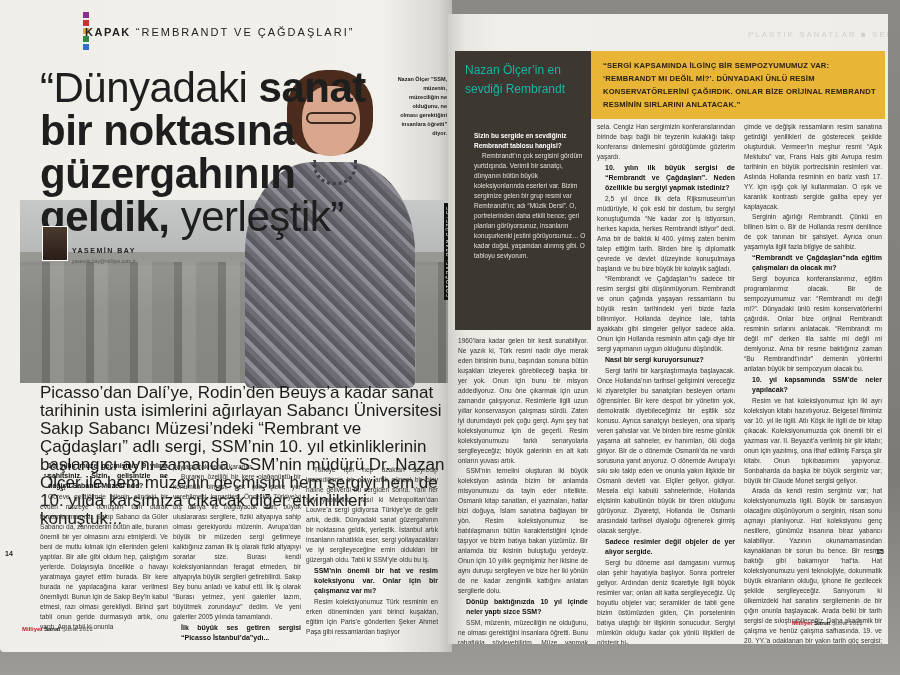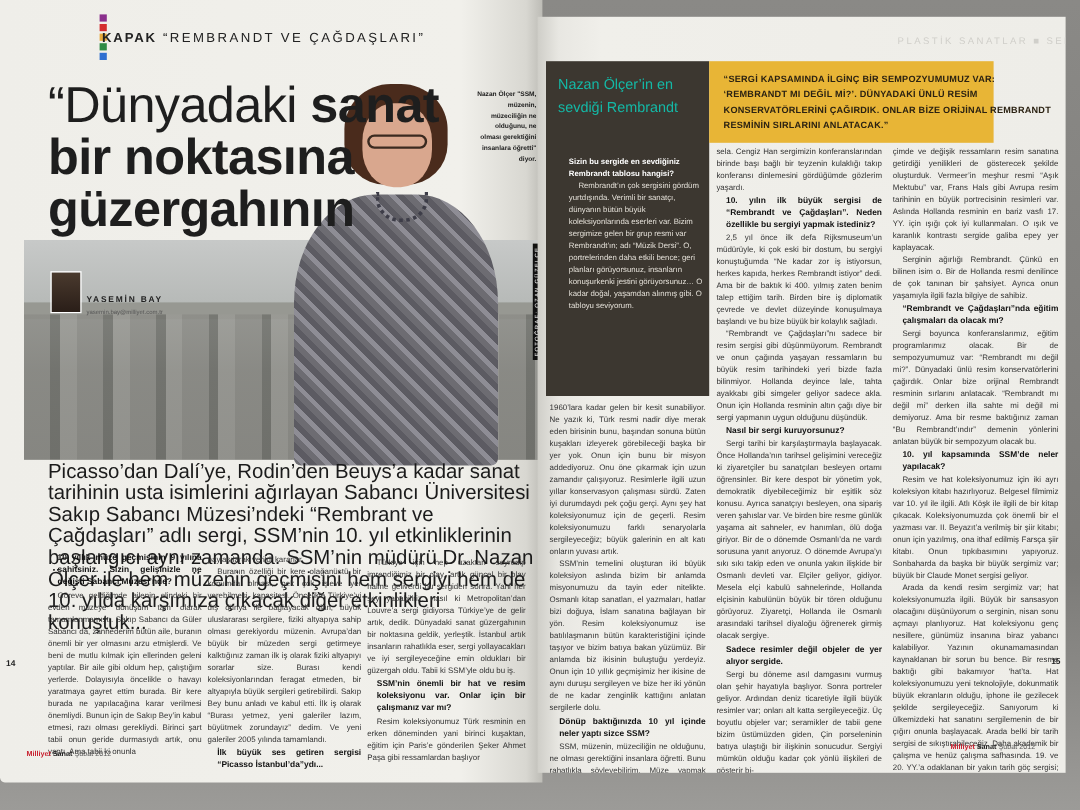--- a/index.html
+++ b/index.html
@@ -50,21 +50,21 @@
   .footer-brand .m { color:#c8202f; }
   .footer-brand .s { color:#222; }
   .footer-brand .d { color:#555; font-weight:normal; }
   .page-num { position:absolute; font-size:7px; font-weight:bold; color:#222; }
   .section-ghost { position:absolute; left:300px; top:16px; font-size:8px; letter-spacing:2px; color:#d0cfca; white-space:nowrap; }
   .box-dark { position:absolute; left:7px; top:37px; width:136px; height:279px; background:#3c3730; }
   .box-dark .title { position:absolute; left:10px; top:10px; width:120px; font-size:12px; line-height:19px; color:#14b8a6; }
   .box-dark .q { position:absolute; left:19px; top:80px; width:110px; font-size:6.5px; line-height:10px; font-weight:bold; color:#fff; }
   .box-dark .a { position:absolute; left:19px; top:100px; width:112px; font-size:6.5px; line-height:10px; color:#e4e0d8; }
   .box-dark .a p { margin:0; text-indent:8px; }
-  .quote-band { position:absolute; left:143px; top:37px; width:237px; height:68px; background:#e8b536; }
+  .quote-band { position:absolute; left:143px; top:37px; width:294px; height:68px; background:#e8b536; }
   .quote-band .text { position:absolute; left:12px; top:8px; width:278px; font-size:7.6px; line-height:13px; font-weight:bold; color:#2b2212; letter-spacing:0.2px; }
 </style>
 </head>
 <body>
 
 <div class="floor"></div>
 
 <div class="page left">
   <div class="colorbar">
     <div style="background:#8a2f8c"></div>
@@ -87,20 +87,21 @@
     <div class="hair"></div>
     <div class="face"></div>
     <div class="glasses"></div>
     <div class="necklace"></div>
   </div>
 
   <div class="headline">
     <div><span class="light">“Dünyadaki </span><span class="bold">sanat</span></div>
     <div class="bold">bir noktasına</div>
     <div class="bold">güzergahının</div>
+    <div><span class="bold">geldik,</span><span class="light"> yerleştik”</span></div>
   </div>
 
   <div class="pull-left">Nazan Ölçer "SSM, müzenin, müzeciliğin ne olduğunu, ne olması gerektiğini insanlara öğretti" diyor.</div>
 
   <div class="author">
     <div class="avatar"></div>
     <div class="name">YASEMİN BAY</div>
     <div class="email">yasemin.bay@milliyet.com.tr</div>
   </div>
 

